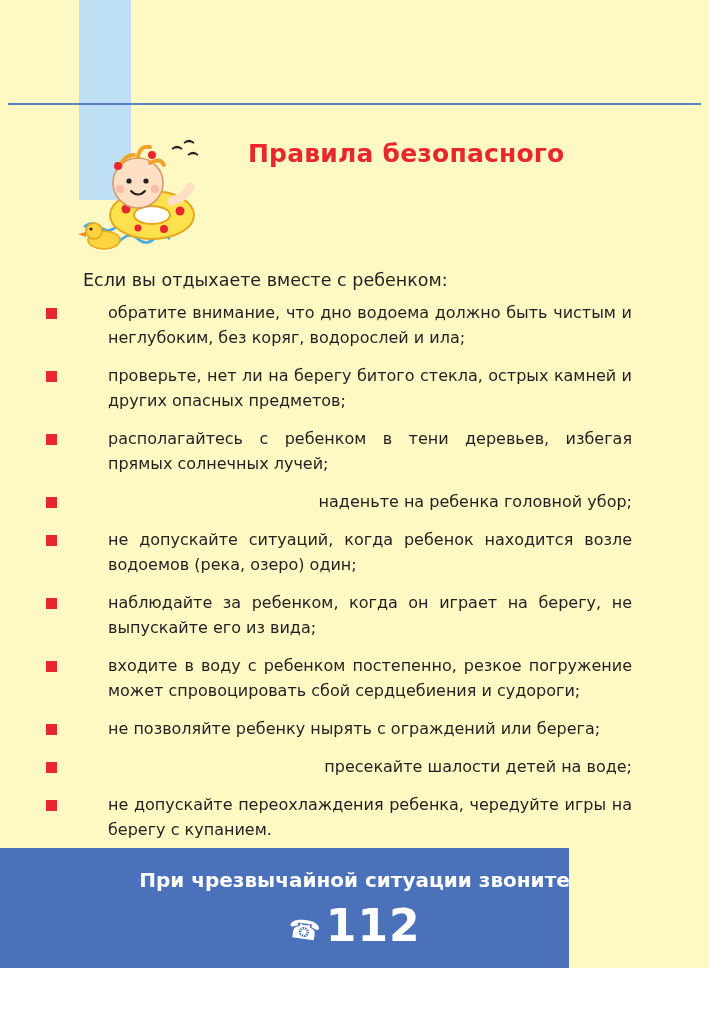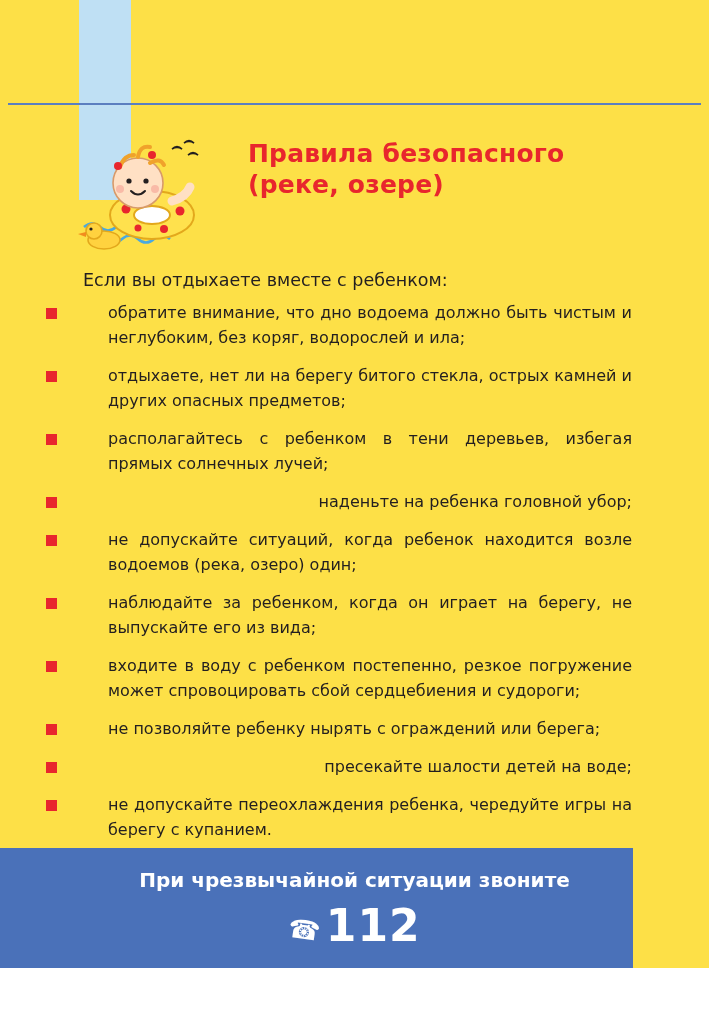--- a/index.html
+++ b/index.html
@@ -10,21 +10,21 @@
     width: 709px;
     height: 1024px;
     background: #ffffff;
     font-family: "Liberation Sans", sans-serif;
     -webkit-font-smoothing: antialiased;
   }
   .page {
     position: relative;
     width: 709px;
     height: 1024px;
-    background: #fde047;
+    background: #fef9c3;
     overflow: hidden;
     box-sizing: border-box;
   }
 
   
   .top-rule {
     position: absolute;
     left: 8px;
     right: 8px;
     top: 103px;
@@ -114,21 +114,21 @@
     padding-right: 12px;
     margin-left: 20px;
   }
   .item.nojust .item-text { text-align: right; }
 
   
   .footer {
     position: absolute;
     left: 0;
     bottom: 56px;
-    width: 633px;
+    width: 569px;
     height: 120px;
     background: #4a71b9;
   }
   .footer-title {
     position: absolute;
     left: 0;
     top: 20px;
     width: 709px;
     text-align: center;
     color: #ffffff;
@@ -210,34 +210,33 @@
 
         <ellipse cx="28" cy="105" rx="16" ry="9" fill="#ffd23f" stroke="#e3a81c" stroke-width="1.6"></ellipse>
         <circle cx="18" cy="96" r="8" fill="#ffd23f" stroke="#e3a81c" stroke-width="1.6"></circle>
         <circle cx="15" cy="94" r="1.6" fill="#231f20"></circle>
         <path d="M10 97 l-8 2 l8 3 z" fill="#f28c1e"></path>
       </svg>
     </div>
 
     <div class="title-block">
       <div class="title-line">Правила безопасного</div>
-      <div class="title-line">(реке, озере)</div>
     </div>
   </div>
 
   <div class="intro">Если вы отдыхаете вместе с ребенком:</div>
 
   <div class="list">
     <div class="item">
       <span class="bullet"></span>
       <span class="item-text">обратите внимание, что дно водоема должно быть чистым и неглубоким, без коряг, водорослей и ила;</span>
     </div>
     <div class="item">
       <span class="bullet"></span>
-      <span class="item-text">отдыхаете, нет ли на берегу битого стекла, острых камней и других опасных предметов;</span>
+      <span class="item-text">проверьте, нет ли на берегу битого стекла, острых камней и других опасных предметов;</span>
     </div>
     <div class="item">
       <span class="bullet"></span>
       <span class="item-text">располагайтесь с ребенком в тени деревьев, избегая прямых солнечных лучей;</span>
     </div>
     <div class="item nojust">
       <span class="bullet"></span>
       <span class="item-text">наденьте на ребенка головной убор;</span>
     </div>
     <div class="item">

